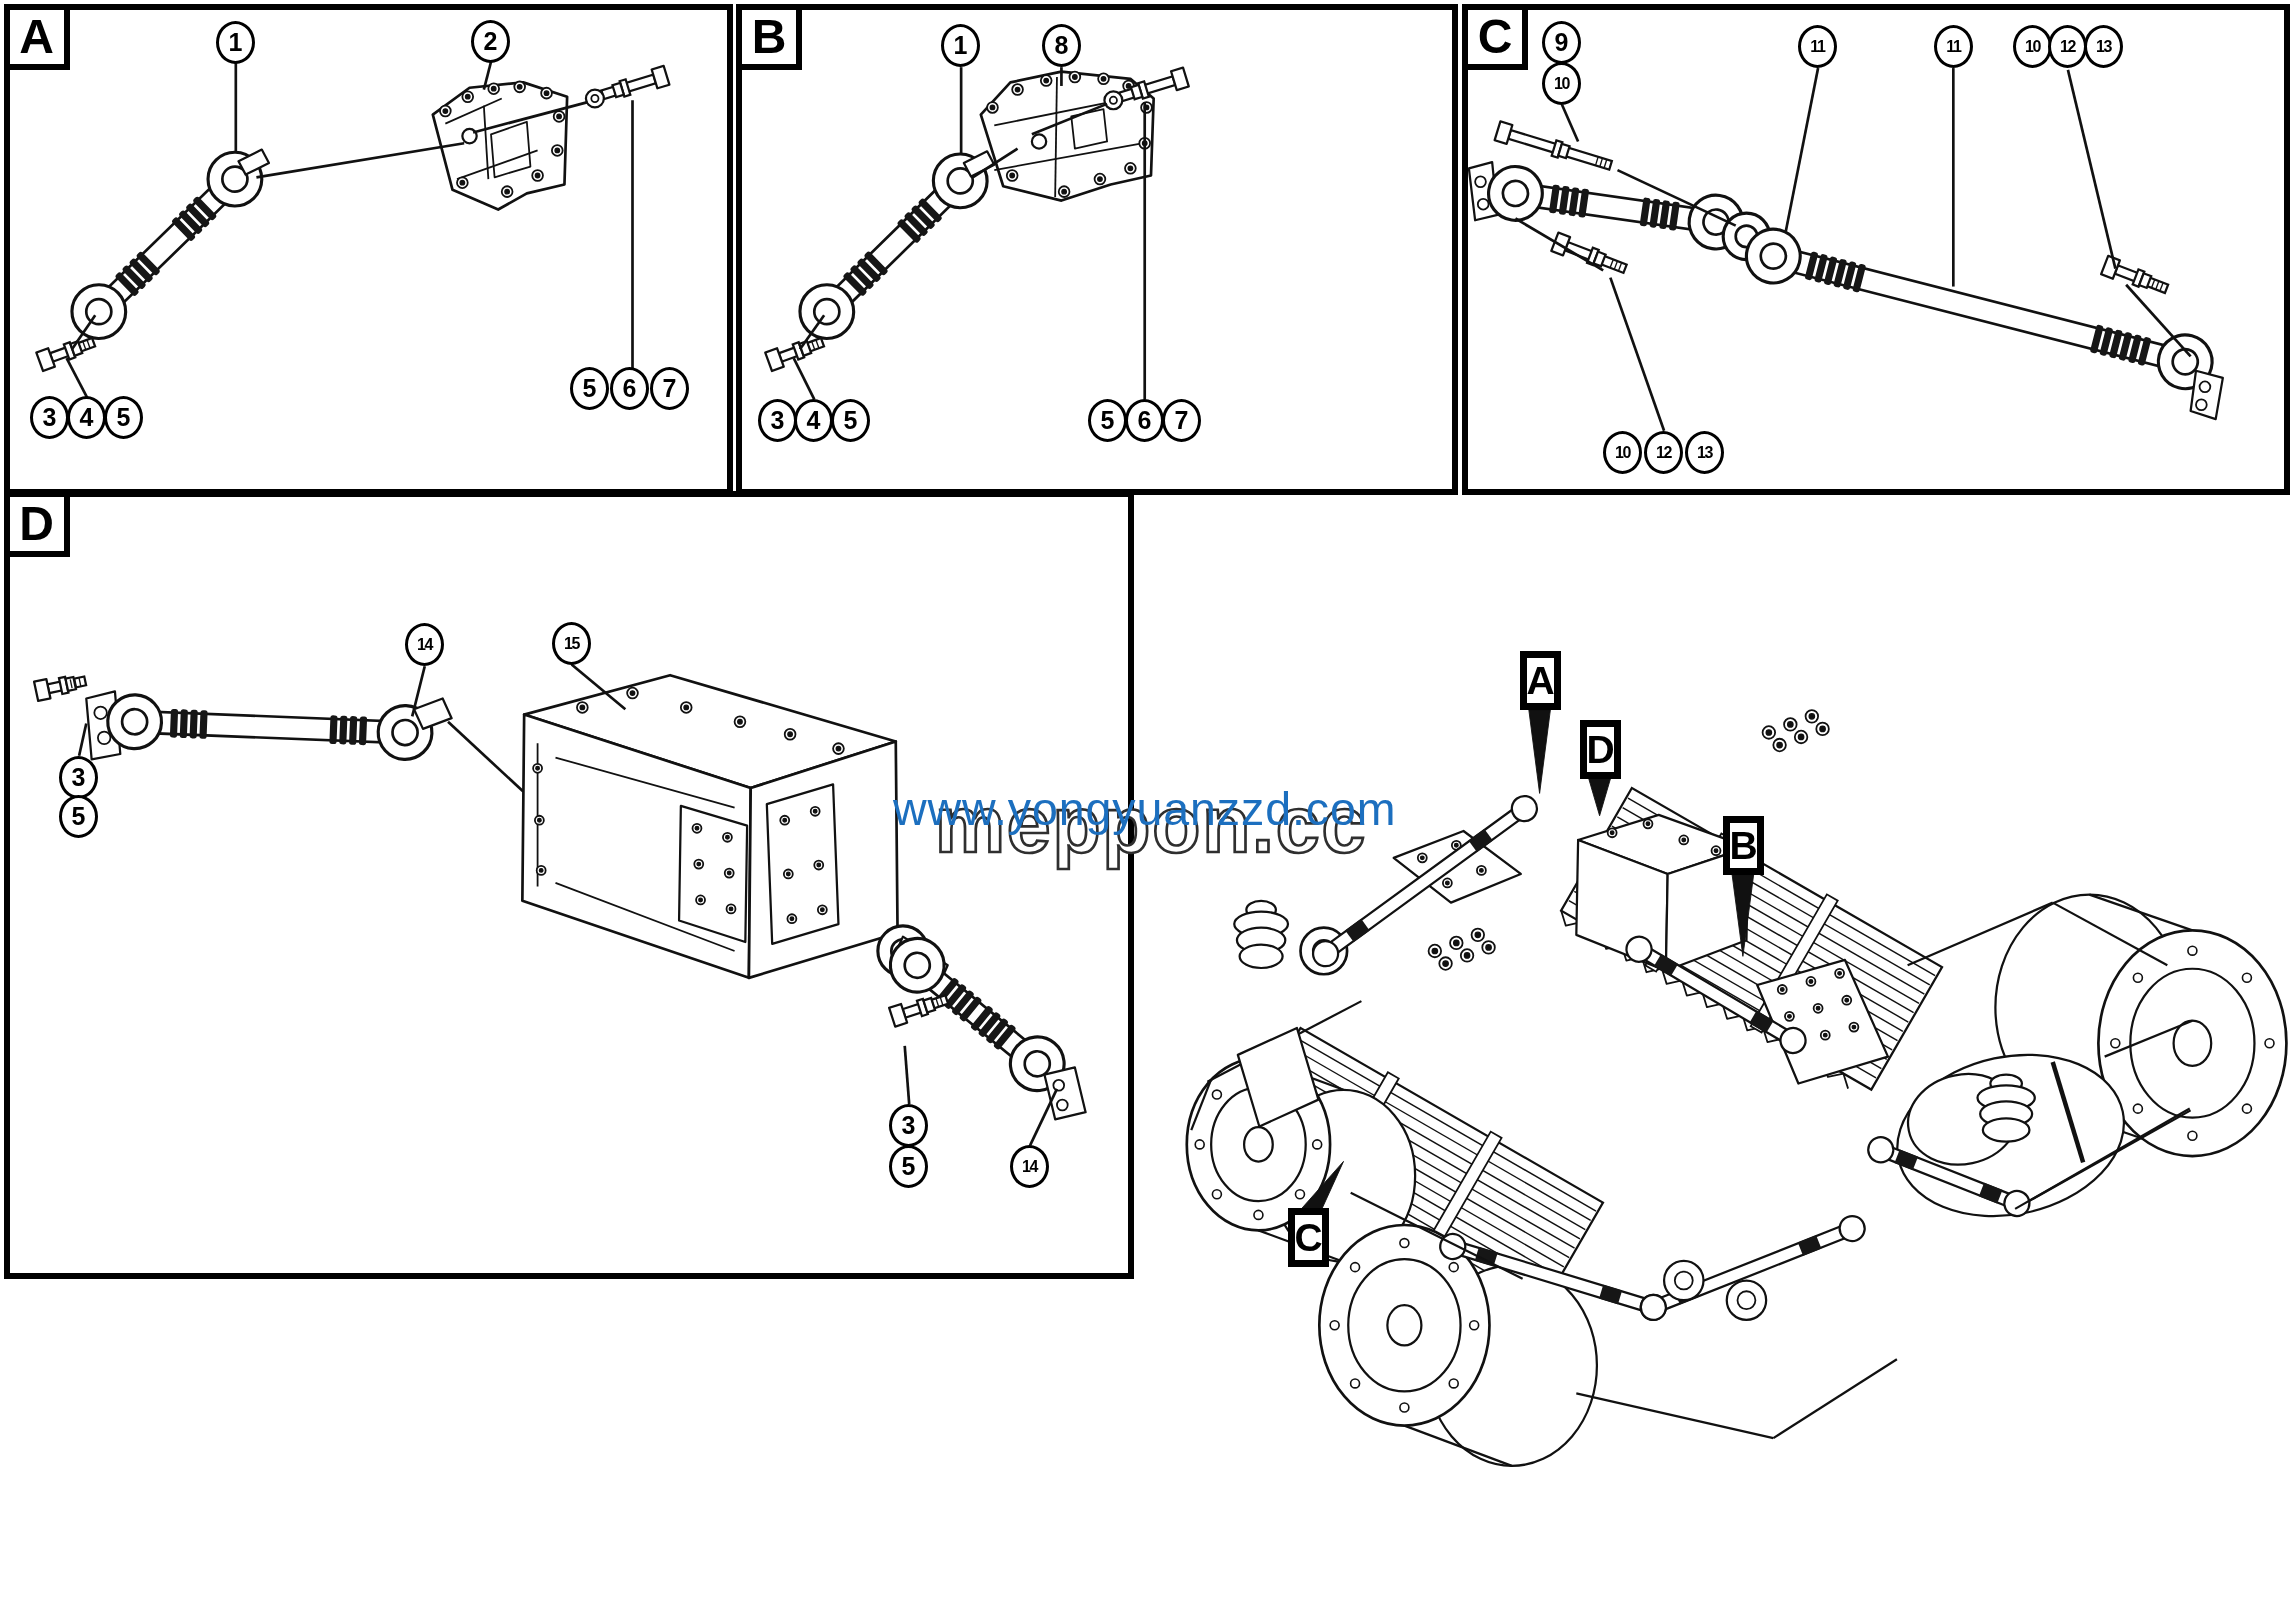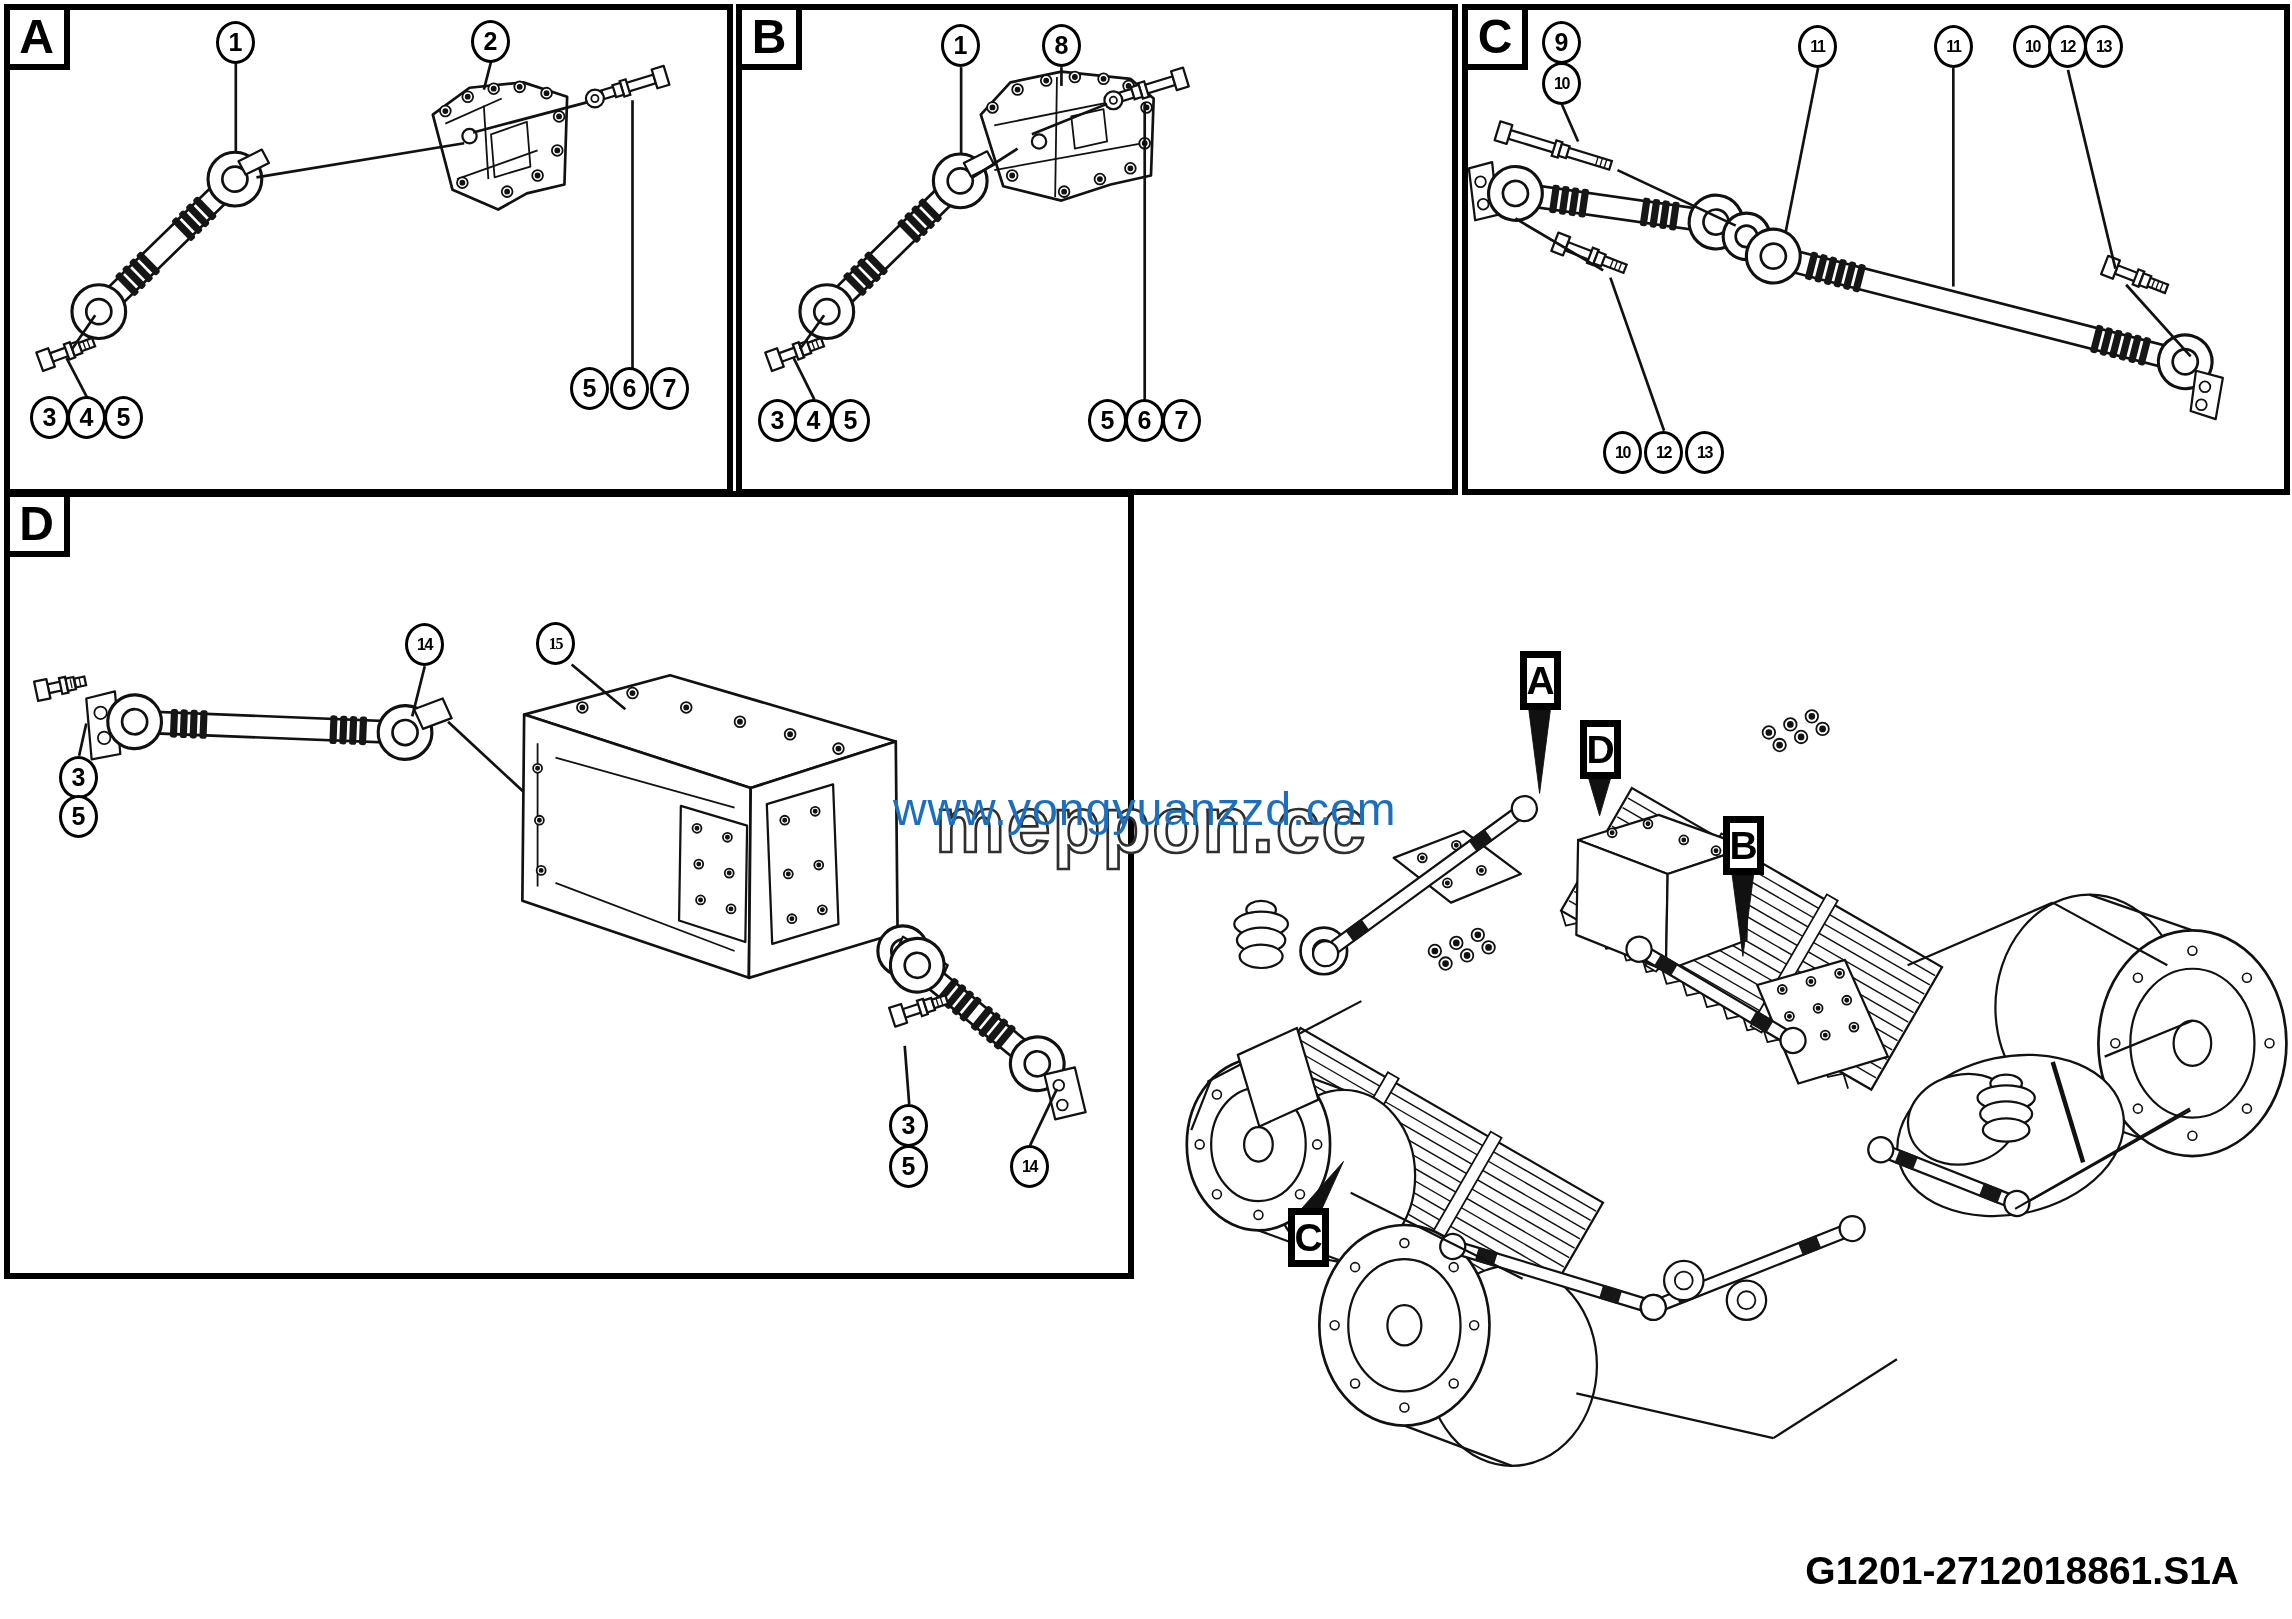--- a/index.html
+++ b/index.html
@@ -579,21 +579,20 @@
   <div class="plabel" style="left:3.6px;top:3.6px">A</div>
   <div class="plabel" style="left:736px;top:3.6px">B</div>
   <div class="plabel" style="left:1462px;top:3.6px">C</div>
   <div class="plabel" style="left:3.6px;top:491px">D</div>
 
   <svg id="wm" class="layer" width="2293" height="1619" viewBox="0 0 2560 1808">
     <text id="wmgray" x="1285" y="952" text-anchor="middle">meppon.cc</text>
     <text id="wmblue" x="1278" y="921" text-anchor="middle">www.yongyuanzzd.com</text>
   </svg>
 
-  <div id="pn">G1201-2712018861.S1A</div>
 <div class="callout" style="left: 216px; top: 20.6px;">1</div>
     <div class="callout" style="left: 471px; top: 19.7px;">2</div>
     <div class="callout" style="left: 30px; top: 396px;">3</div>
     <div class="callout" style="left: 67px; top: 396px;">4</div>
     <div class="callout" style="left: 104px; top: 396px;">5</div>
     <div class="callout" style="left: 570px; top: 367px;">5</div>
     <div class="callout" style="left: 610px; top: 367px;">6</div>
     <div class="callout" style="left: 650px; top: 367px;">7</div>
     <div class="callout" style="left: 941px; top: 24px;">1</div>
     <div class="callout" style="left: 1042px; top: 24px;">8</div>
@@ -607,21 +606,21 @@
     <div class="callout two" style="left: 1542px; top: 62px;">10</div>
     <div class="callout two" style="left: 1798px; top: 25px;">11</div>
     <div class="callout two" style="left: 1934px; top: 25px;">11</div>
     <div class="callout two" style="left: 2013px; top: 25px;">10</div>
     <div class="callout two" style="left: 2048px; top: 25px;">12</div>
     <div class="callout two" style="left: 2084px; top: 25px;">13</div>
     <div class="callout two" style="left: 1603px; top: 431px;">10</div>
     <div class="callout two" style="left: 1644px; top: 431px;">12</div>
     <div class="callout two" style="left: 1685px; top: 431px;">13</div>
     <div class="callout two" style="left: 405px; top: 623px;">14</div>
-    <div class="callout two" style="left: 536px; top: 622px; font-family: Liberation Serif, serif;">15</div>
+    <div class="callout two" style="left: 552px; top: 622px;">15</div>
     <div class="callout" style="left: 59px; top: 756px;">3</div>
     <div class="callout" style="left: 59px; top: 795px;">5</div>
     <div class="callout" style="left: 889px; top: 1104px;">3</div>
     <div class="callout" style="left: 889px; top: 1145px;">5</div>
     <div class="callout two" style="left: 1010px; top: 1145px;">14</div>
     <div class="asm" style="left: 1520px; top: 651px;">A</div>
     <div class="asm" style="left: 1580px; top: 720px;">D</div>
     <div class="asm" style="left: 1723px; top: 816px;">B</div>
     <div class="asm" style="left: 1288px; top: 1208px;">C</div>
   </div>

